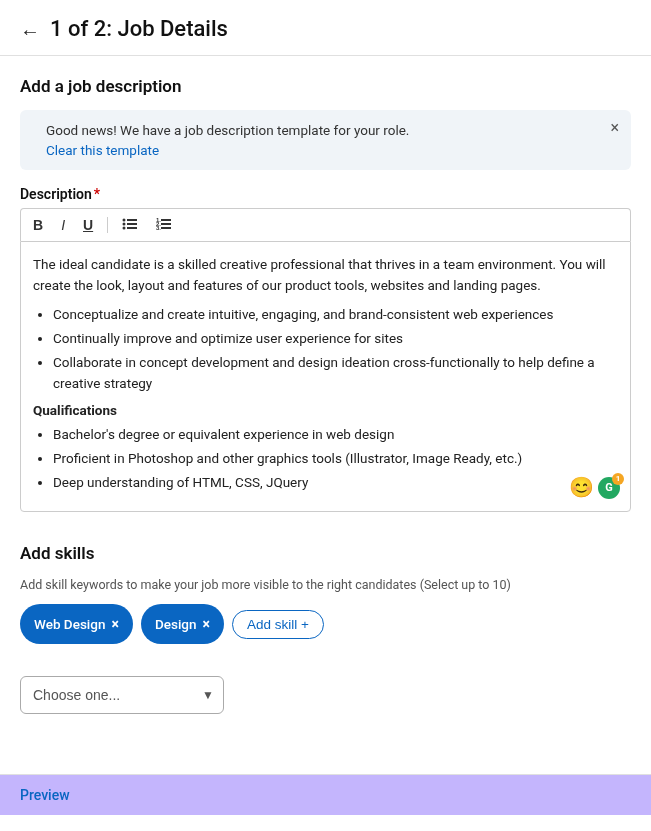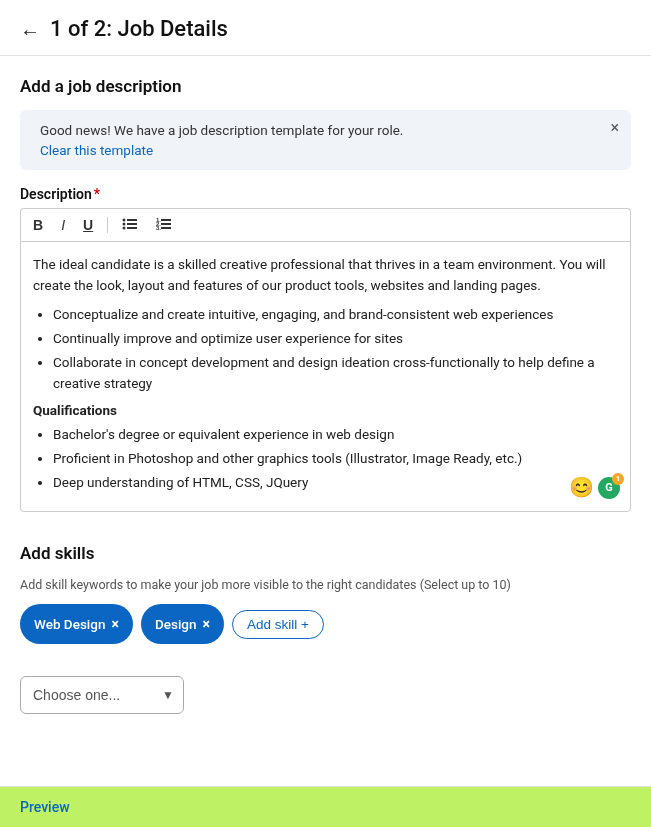--- a/index.html
+++ b/index.html
@@ -38,21 +38,21 @@
     .section-heading {
       font-size: 17px;
       font-weight: 600;
       margin-bottom: 14px;
       color: #111;
     }
 
     .info-banner {
       background: #f0f4f8;
       border-radius: 6px;
-      padding: 12px 36px 12px 20px;
+      padding: 12px 36px 12px 26px;
       position: relative;
       margin-bottom: 16px;
     }
     .info-banner-text {
       font-size: 13.5px;
       color: #333;
       margin-bottom: 4px;
     }
     .info-banner-link {
       color: #0a66c2;
@@ -221,21 +221,21 @@
       align-items: center;
       gap: 5px;
     }
 
     .hear-section {
       margin-top: 24px;
     }
     .select-wrapper {
       position: relative;
       display: inline-block;
-      width: 164px;
+      width: 204px;
       margin-top: 8px;
     }
     .select-wrapper select {
       width: 100%;
       padding: 10px 36px 10px 12px;
       border: 1.5px solid #aaa;
       border-radius: 6px;
       font-size: 14px;
       color: #555;
       background: #fff;
@@ -247,23 +247,23 @@
       right: 10px;
       top: 50%;
       transform: translateY(-50%);
       pointer-events: none;
       color: #555;
       font-size: 12px;
     }
 
     .footer {
       position: fixed;
-      bottom: 4px;
+      bottom: 16px;
       width: 651px;
-      background: #bef264;
+      background: #c4b5fd;
       border-top: 1px solid #e0e0e0;
       padding: 12px 20px;
       display: flex;
       justify-content: space-between;
       align-items: center;
     }
     .preview-link {
       color: #0a66c2;
       font-size: 14px;
       font-weight: 500;

